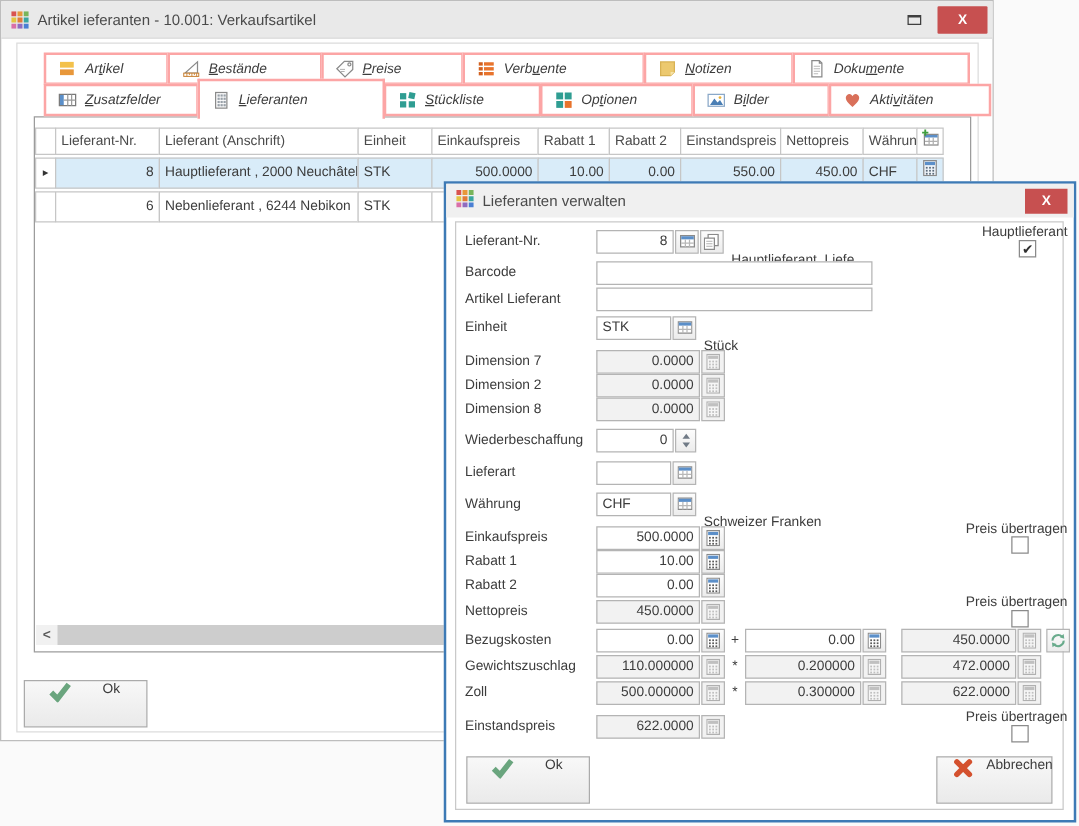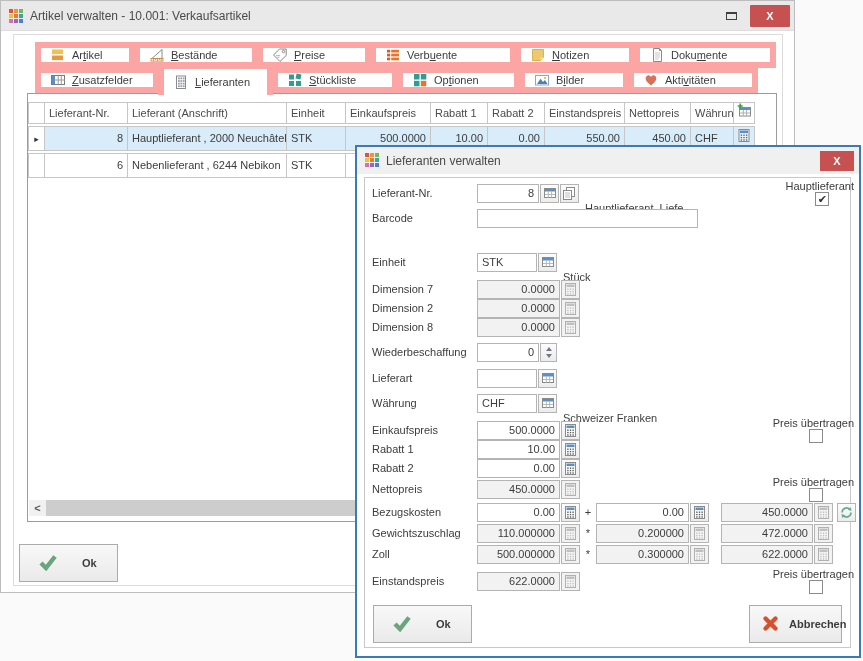--- a/index.html
+++ b/index.html
@@ -12,21 +12,21 @@
   .tb-controls{margin-left:auto;display:flex;align-items:center;gap:6px;margin-right:4px;}
   .btn-restore{width:26px;height:20px;display:flex;align-items:center;justify-content:center;cursor:default;}
   .restore-glyph{width:11px;height:8px;border:1px solid #3f3f3f;border-top:2px solid #3f3f3f;box-sizing:border-box;}
   .btn-close{width:40px;height:22px;background:#c75050;color:#fff;display:flex;align-items:center;justify-content:center;font-weight:bold;font-size:11px;border-radius:1px;}
   .inner-panel{position:absolute;left:12px;top:33px;width:770px;height:552px;border:1px solid #dcdcdc;background:#fff;box-sizing:border-box;}
 
   
   .tabs-row{position:absolute;display:flex;z-index:3;}
   .tabs-row1{left:34px;top:41px;}
   .tabs-row2{left:34px;top:66px;}
-  .tab{height:26px;border:6px solid #fca5a5;background:#fff;display:flex;align-items:center;gap:6px;padding:2px 9px;box-sizing:border-box;margin-right:-1px;white-space:nowrap;}
+  .tab{height:26px;border:2px solid #fca5a5;background:#fff;display:flex;align-items:center;gap:6px;padding:2px 9px;box-sizing:border-box;margin-right:-1px;white-space:nowrap;font-style:italic;}
   .tab .accel{text-decoration:underline;}
   .tab.active{height:32px;margin-top:-4px;border-bottom:none;z-index:6;position:relative;background:#fff;}
   .tab-icon{width:16px;height:16px;flex:0 0 16px;}
 
   
   .content-frame{position:absolute;left:26px;top:92px;width:750px;height:429px;border:1px solid #9c9c9c;background:#fff;box-sizing:border-box;z-index:1;}
   .grid{position:absolute;left:0px;top:8px;}
   .g-row{display:flex;}
   .g-row.data{margin-top:2px;}
   .g-cell{border:1px solid #c6c6c6;margin-right:-1px;height:22px;line-height:20px;box-sizing:border-box;padding:0 4px;white-space:nowrap;overflow:hidden;background:#fff;color:#4a4a4a;}
@@ -46,21 +46,21 @@
   .c-ico{width:22px;text-align:center;padding:0;display:flex;align-items:center;justify-content:center;}
   .num-cell{text-align:right;}
   .row-marker{font-size:9px;color:#333;}
 
   
   .hscroll{position:absolute;left:1px;bottom:5px;width:746px;height:16px;background:#f1f1f1;display:flex;align-items:center;}
   .hs-arrow{width:17px;height:16px;display:flex;align-items:center;justify-content:center;color:#5a5a5a;font-weight:bold;font-size:11px;background:#f1f1f1;}
   .hs-thumb{height:16px;width:500px;background:#cdcdcd;}
 
   
-  .btn-big{position:absolute;width:99px;height:38px;background:linear-gradient(#f8f8f8,#eaeaea);border:1px solid #ababab;box-sizing:border-box;display:flex;align-items:center;padding-left:18px;gap:24px;font-size:11px;color:#3c3c3c;cursor:default;font-weight:bold;}
+  .btn-big{position:absolute;width:99px;height:38px;background:linear-gradient(#f8f8f8,#eaeaea);border:1px solid #ababab;box-sizing:border-box;display:flex;align-items:flex-start;padding-left:18px;gap:24px;font-size:11px;color:#3c3c3c;cursor:default;}
   .main-ok{left:18px;top:543px;}
 
   
   .dialog{position:absolute;left:355px;top:145px;width:506px;height:513px;background:#fff;border:2px solid #3d7ab5;box-sizing:border-box;z-index:10;}
   .dlg-header{height:27px;background:#f0f0f0;display:flex;align-items:center;padding-left:8px;gap:7px;}
   .dlg-title{font-size:12px;color:#4a4a4a;}
   .dlg-close{margin-left:auto;margin-right:5px;width:34px;height:20px;background:#c75050;color:#fff;display:flex;align-items:center;justify-content:center;font-weight:bold;font-size:11px;}
   .dlg-frame{position:absolute;left:7px;top:30px;width:487px;height:471px;border:1px solid #c9c9c9;box-sizing:border-box;}
 
   .frow{position:absolute;left:15px;width:482px;display:flex;align-items:center;height:20px;}
@@ -100,21 +100,21 @@
             <rect x="5" y="0" width="4" height="4" fill="#e8973a"></rect>
             <rect x="10" y="0" width="4" height="4" fill="#79b55a"></rect>
             <rect x="0" y="5" width="4" height="4" fill="#e4c441"></rect>
             <rect x="5" y="5" width="4" height="4" fill="#e07b39"></rect>
             <rect x="10" y="5" width="4" height="4" fill="#3aa6a0"></rect>
             <rect x="0" y="10" width="4" height="4" fill="#d96fa8"></rect>
             <rect x="5" y="10" width="4" height="4" fill="#8f6bbf"></rect>
             <rect x="10" y="10" width="4" height="4" fill="#4a7fd4"></rect>
           </svg>
       </span>
-      <span class="title-text">Artikel verwalten - 10.001: Verkaufsartikel</span>
+      <span class="title-text">Artikel ieferanten - 10.001: Verkaufsartikel</span>
       <span class="tb-controls">
         <span class="btn-restore">
             <span class="restore-glyph"></span>
           </span>
         <span class="btn-close">
             <span>X</span>
           </span>
       </span>
     </div>
 
@@ -176,21 +176,21 @@
       <div class="tab" style="width:124px">
         <span class="tab-icon"><svg width="16" height="16" viewBox="0 0 16 16">
               <rect x="1.5" y="3.5" width="13" height="9" fill="#fff" stroke="#7a7a7a"></rect>
               <rect x="2" y="4" width="3" height="8" fill="#5b8fc9"></rect>
               <line x1="8.2" y1="3.5" x2="8.2" y2="12.5" stroke="#9a9a9a"></line>
               <line x1="11.3" y1="3.5" x2="11.3" y2="12.5" stroke="#9a9a9a"></line>
               <line x1="5" y1="8" x2="14.5" y2="8" stroke="#9a9a9a"></line>
             </svg></span>
         <span><span></span><span class="accel">Z</span><span>usatzfelder</span></span>
       </div>
-      <div class="tab active" style="width:115px">
+      <div class="tab active" style="width:150px">
         <span class="tab-icon"><svg width="16" height="16" viewBox="0 0 16 16">
               <rect x="3.5" y="2" width="9" height="12.5" fill="#fff" stroke="#8a8a8a"></rect>
               <g fill="#98a0a8">
                 <rect x="5" y="3.5" width="1.8" height="1.8"></rect>
                 <rect x="7.4" y="3.5" width="1.8" height="1.8"></rect>
                 <rect x="9.8" y="3.5" width="1.8" height="1.8"></rect>
                 <rect x="5" y="6.1" width="1.8" height="1.8"></rect>
                 <rect x="7.4" y="6.1" width="1.8" height="1.8"></rect>
                 <rect x="9.8" y="6.1" width="1.8" height="1.8"></rect>
                 <rect x="5" y="8.7" width="1.8" height="1.8"></rect>
@@ -368,20 +368,24 @@
             <span>✔</span>
           </span>
       </span>
     </div>
 
     <div class="frow" style="top:61px">
       <span class="flabel">Barcode</span>
       <input class="inp w-wide" value="" style="">
     </div>
 
+    <div class="frow" style="top:82px">
+      <span class="flabel">Artikel Lieferant</span>
+      <input class="inp w-wide" value="" style="">
+    </div>
 
     <div class="frow" style="top:105px">
       <span class="flabel">Einheit</span>
       <input class="inp w-sm" value="STK" style="">
       <span class="btn-sq">
           <svg width="12" height="12" viewBox="0 0 12 12">
             <rect x="0.5" y="1.5" width="11" height="9" fill="#fff" stroke="#8a8a8a"></rect>
             <rect x="1" y="2" width="10" height="2.5" fill="#5b8fc9"></rect>
             <line x1="4.3" y1="4.5" x2="4.3" y2="10.5" stroke="#b8b8b8"></line>
             <line x1="7.6" y1="4.5" x2="7.6" y2="10.5" stroke="#b8b8b8"></line>

